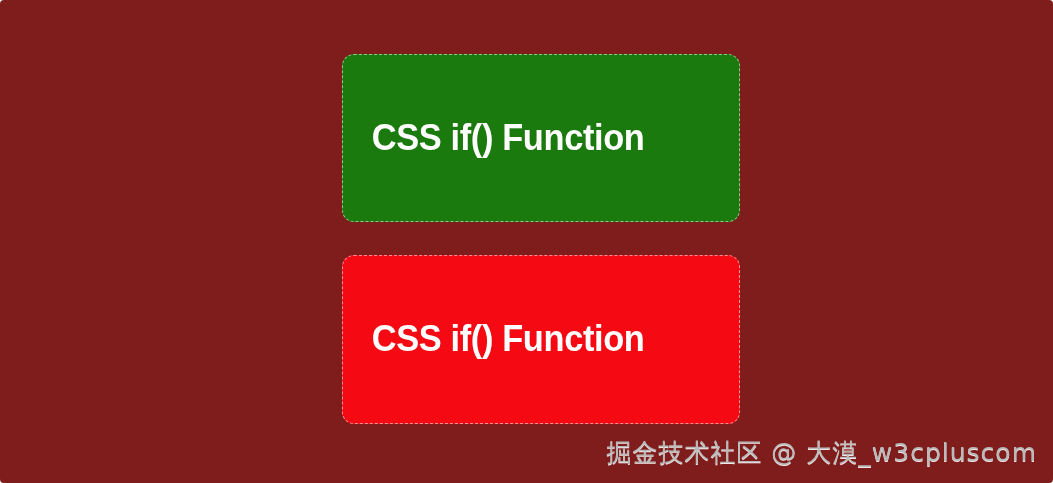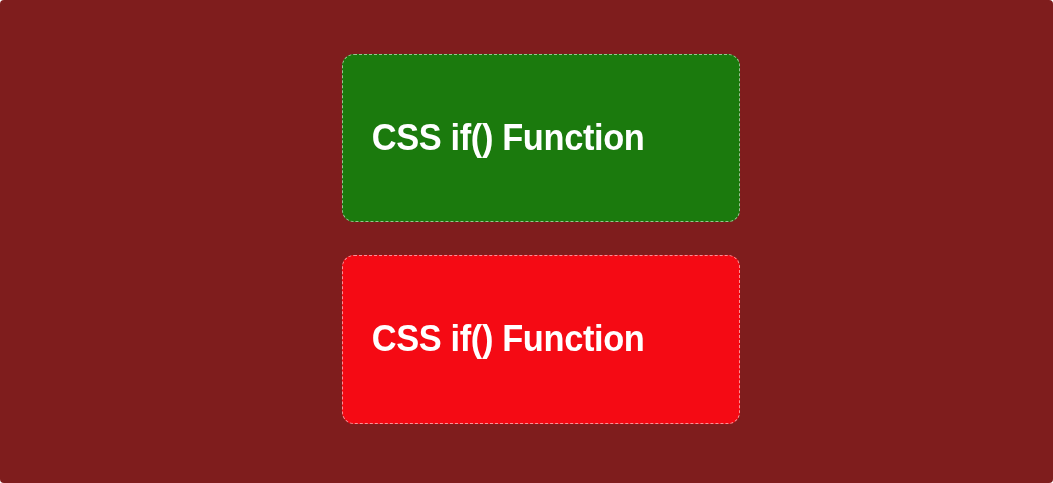--- a/index.html
+++ b/index.html
@@ -96,14 +96,15 @@
     <div class="box box-green">
       <span class="box-label">CSS if() Function</span>
     </div>
 
     <div class="box box-red">
       <span class="box-label">CSS if() Function</span>
     </div>
 
   </div>
 
+  <div class="watermark">掘金技术社区 @ 大漠_w3cpluscom</div>
 
 </div>
 
 </body></html>

